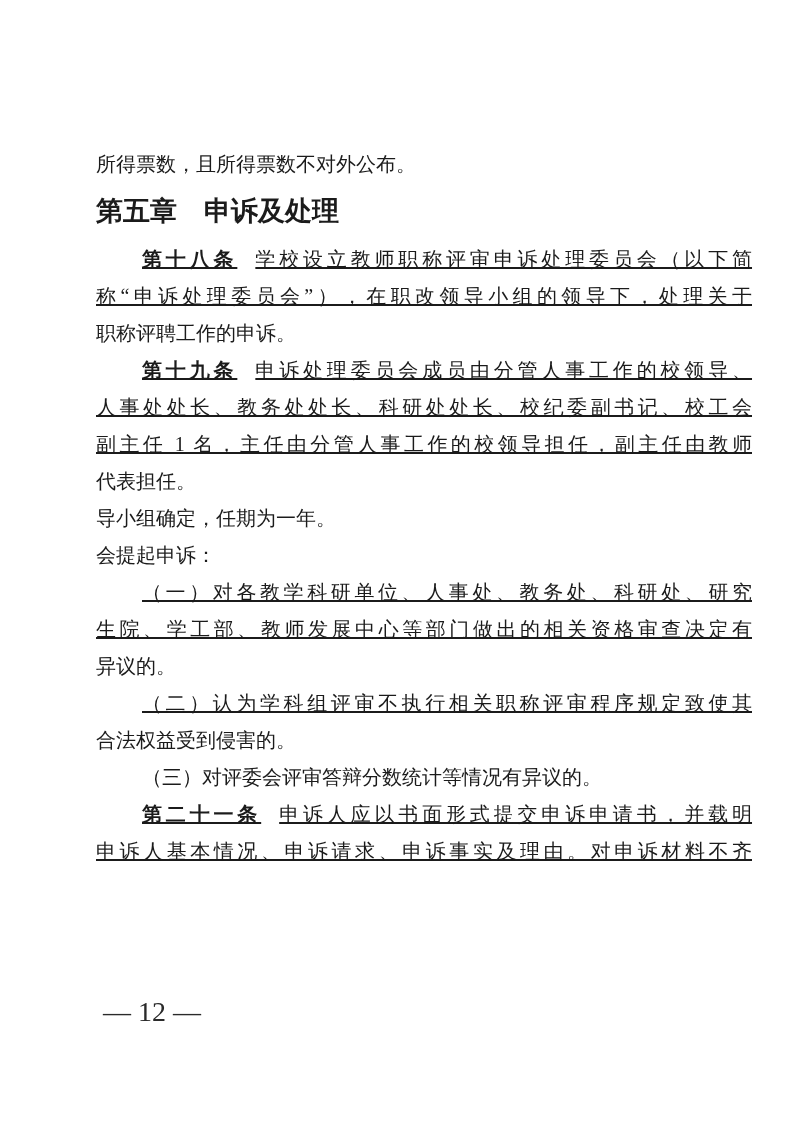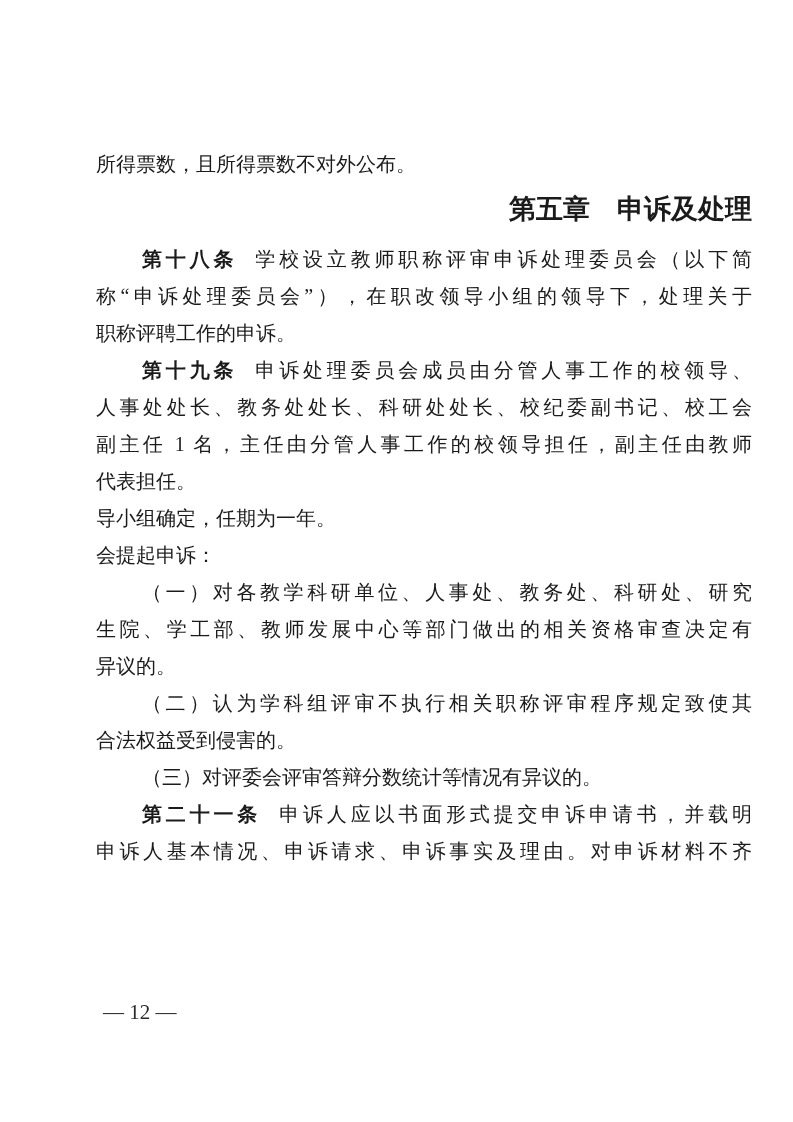--- a/index.html
+++ b/index.html
@@ -20,42 +20,43 @@
   }
   .line {
     font-size: 20px;
     height: 37px;
     line-height: 37px;
     white-space: normal;
   }
   .full {
     text-align: justify;
     text-align-last: justify;
+    text-decoration: underline;
   }
   .indent { padding-left: 46px; }
   .term {
     font-family: "Liberation Sans", "DejaVu Sans", sans-serif;
     font-weight: 700;
     margin-right: 0.9em;
   }
   .heading {
-    font-family: Liberation Mono, monospace;
+    font-family: Liberation Sans, sans-serif;
     font-weight: 700;
     font-size: 27px;
     height: 40px;
     line-height: 40px;
-    text-align: right;
+    text-align: left;
     margin-top: 8px;
   }
   .body-lines { margin-top: 10px; }
   .footer {
     position: absolute;
     left: 103px;
     top: 999px;
-    font-size: 21px;
+    font-size: 28px;
     height: 26px;
     line-height: 26px;
     color: #2a2a2a;
   }
 </style>
 </head>
 <body>
 
 <div class="text-block">
 

